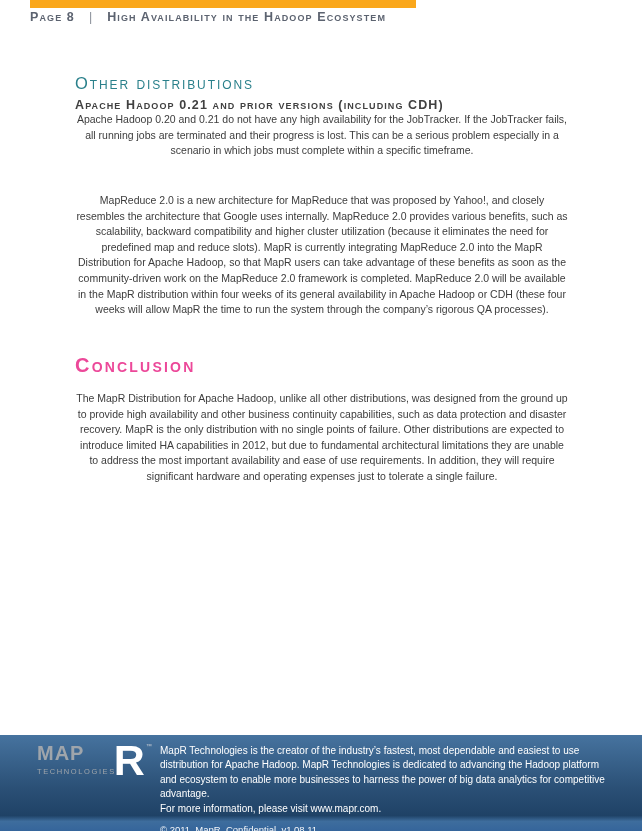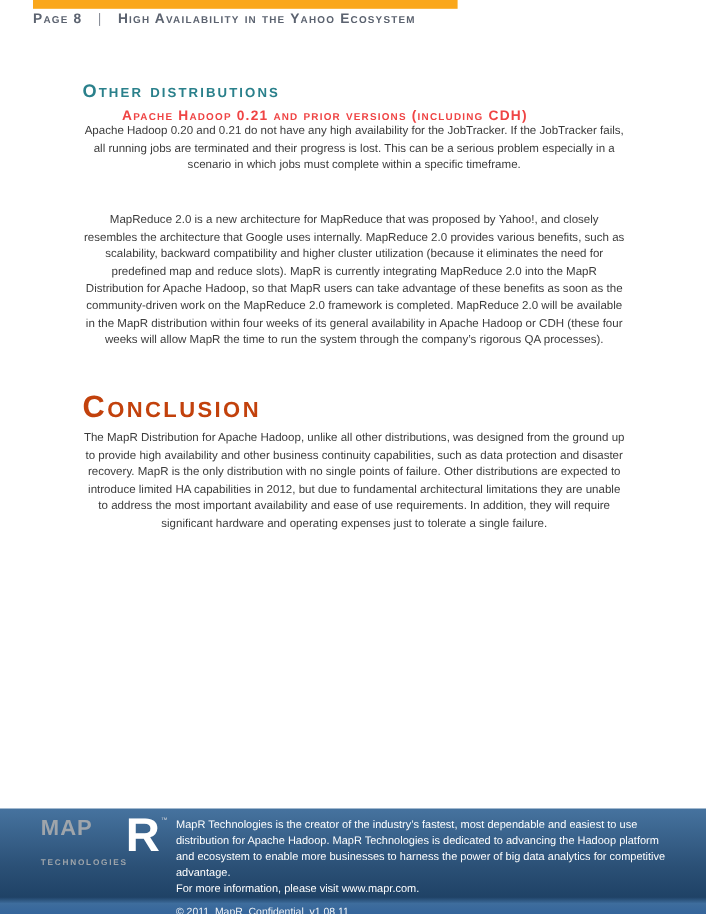--- a/index.html
+++ b/index.html
@@ -30,43 +30,42 @@
   }
   .running-header .sep{
     margin:0 14px;
     color:#8A8F99;font-weight:400;
   }
 
   
   .h-section{
     position:absolute;left:75px;
     font-variant:small-caps;
-    font-weight:700;
+    font-weight:400;
     color:#2A808B;
     letter-spacing:1.9px;
     font-size:16.5px;
     white-space:nowrap;
   }
   .h-sub{
     position:absolute;left:75px;
     font-variant:small-caps;
     font-weight:700;
-    color:#ef4444;
+    color:#404040;
     letter-spacing:1.1px;
     font-size:12.5px;
     white-space:nowrap;
-    margin-left:36px;
   }
   .h-conclusion{
     position:absolute;left:75px;top:354px;
     font-variant:small-caps;
     font-weight:700;
-    color:#c2410c;
+    color:#ec4899;
     letter-spacing:2.2px;
-    font-size:28px;
+    font-size:20px;
     white-space:nowrap;
   }
   .para{
     position:absolute;left:75px;
     width:494px;
     font-size:10.5px;line-height:15.6px;
     color:#3C3C3C;
     text-align:center;
   }
 
@@ -88,23 +87,23 @@
     align-items:start;
     line-height:1;
   }
   .logo-left{display:flex;flex-direction:column;}
   .logo-map{
     font-size:20px;font-weight:700;
     letter-spacing:1px;color:#9FA5AB;
     line-height:0.9;
   }
   .logo-tech{
-    font-size:7.5px;font-weight:700;
+    font-size:7.5px;font-weight:400;
     letter-spacing:1.6px;color:#9FA5AB;
-    margin-top:18px;
+    margin-top:6px;
   }
   .logo-right{display:flex;align-items:flex-start;}
   .logo-r{
     font-size:43px;font-weight:700;
     color:#ffffff;line-height:0.78;
     margin-left:-2px;
   }
   .logo-tm{
     font-size:6px;color:#C9CED4;
     margin-left:1px;margin-top:-1px;
@@ -124,21 +123,21 @@
 </head>
 <body>
 
 <div class="page">
 
   <div class="accent-bar"></div>
 
   <div class="running-header">
     <span>Page 8</span>
     <span class="sep">|</span>
-    <span>High Availability in the Yahoo Ecosystem</span>
+    <span>High Availability in the Hadoop Ecosystem</span>
   </div>
 
   <div class="h-section" style="top:74px;">Other distributions</div>
 
   <div class="h-sub" style="top:98px;">Apache Hadoop 0.21 and prior versions (including CDH)</div>
 
   <div class="para" style="top:112px;">Apache Hadoop 0.20 and 0.21 do not have any high availability for the JobTracker. If the JobTracker fails, all running jobs are terminated and their progress is lost. This can be a serious problem especially in a scenario in which jobs must complete within a specific timeframe.</div>
 
 
   <div class="para" style="top:193px;">MapReduce 2.0 is a new architecture for MapReduce that was proposed by Yahoo!, and closely resembles the architecture that Google uses internally. MapReduce 2.0 provides various benefits, such as scalability, backward compatibility and higher cluster utilization (because it eliminates the need for predefined map and reduce slots). MapR is currently integrating MapReduce 2.0 into the MapR Distribution for Apache Hadoop, so that MapR users can take advantage of these benefits as soon as the community-driven work on the MapReduce 2.0 framework is completed. MapReduce 2.0 will be available in the MapR distribution within four weeks of its general availability in Apache Hadoop or CDH (these four weeks will allow MapR the time to run the system through the company’s rigorous QA processes).</div>

